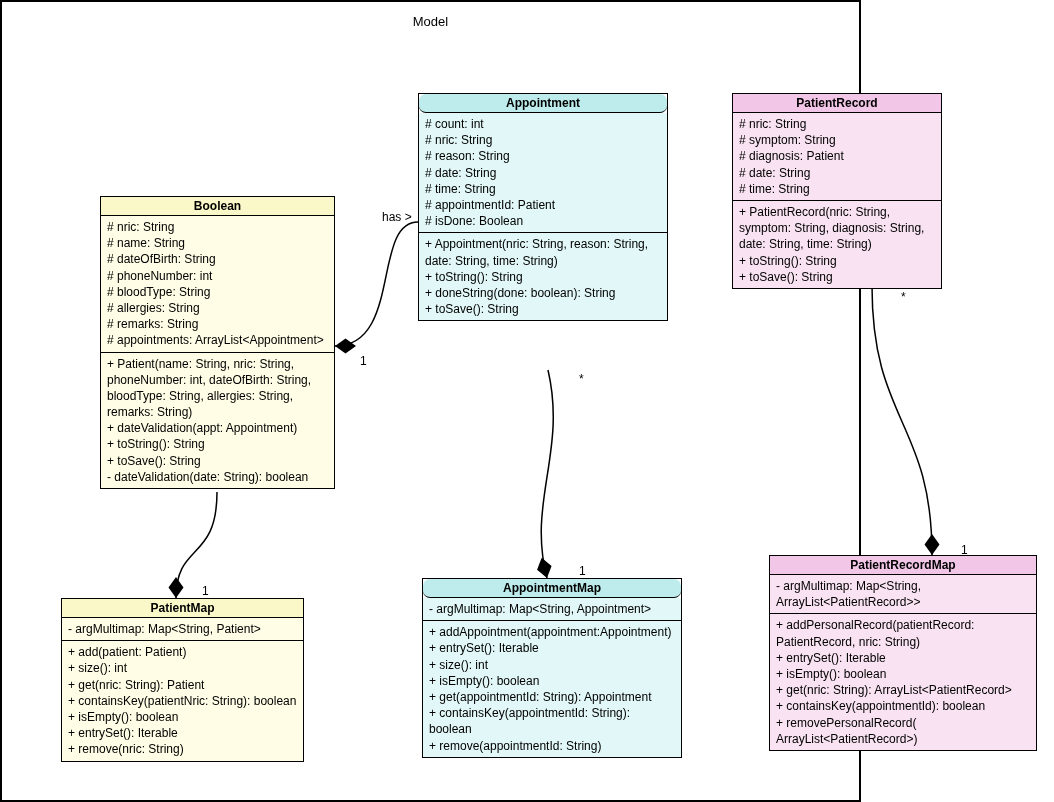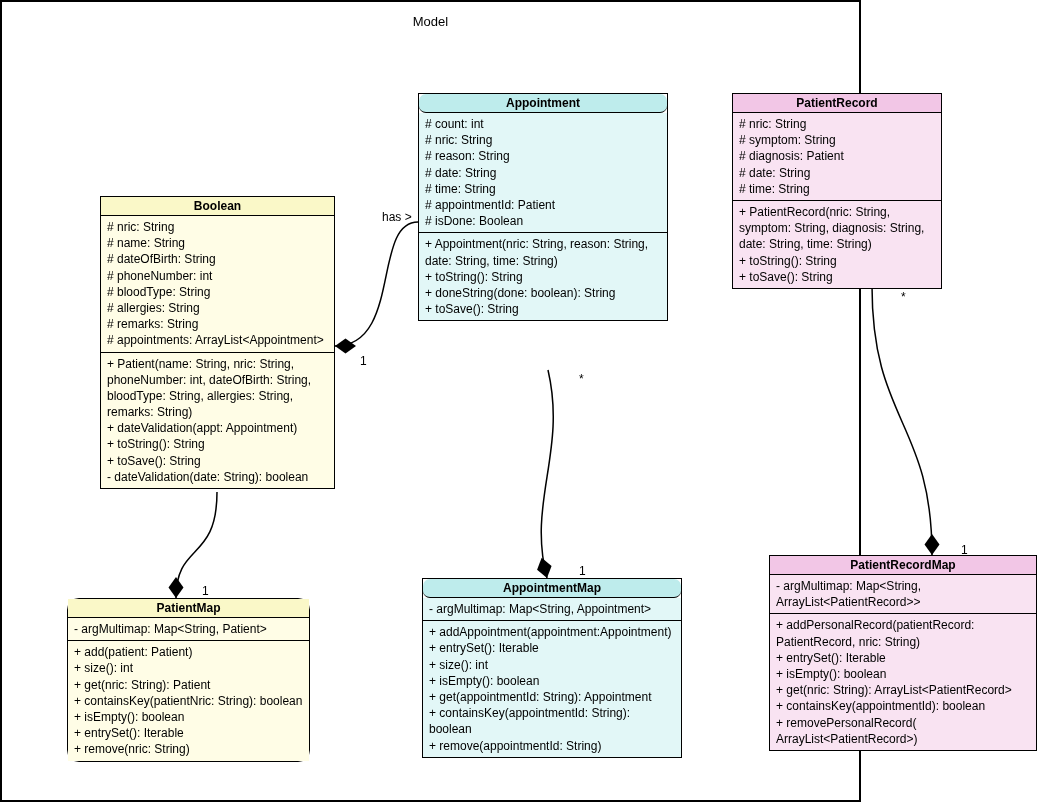--- a/index.html
+++ b/index.html
@@ -103,21 +103,21 @@
         <div># date: String</div>
         <div># time: String</div>
       </div>
     <div class="class-methods">
         <div>+ PatientRecord(nric: String, symptom: String, diagnosis: String, date: String, time: String)</div>
         <div>+ toString(): String</div>
         <div>+ toSave(): String</div>
       </div>
   </div>
 
-  <div class="class-box yellow" style="left:65px; top:596px; width:243px;border-radius:12px;">
+  <div class="class-box yellow" style="left:59px; top:596px; width:243px;">
     <div class="class-title">PatientMap</div>
     <div class="class-attrs">
         <div>- argMultimap: Map&lt;String, Patient&gt;</div>
       </div>
     <div class="class-methods">
         <div>+ add(patient: Patient)</div>
         <div>+ size(): int</div>
         <div>+ get(nric: String): Patient</div>
         <div>+ containsKey(patientNric: String): boolean</div>
         <div>+ isEmpty(): boolean</div>

